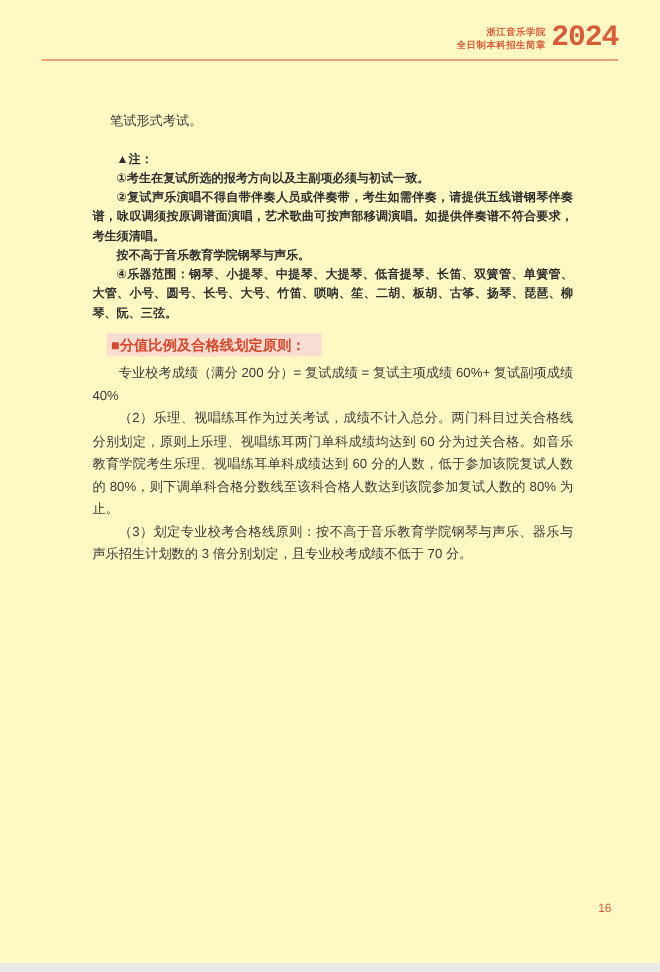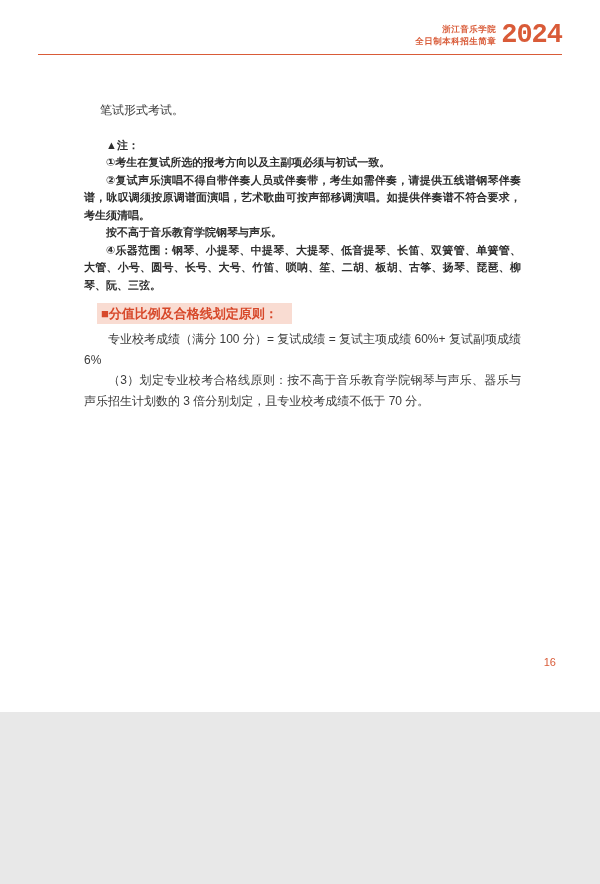--- a/index.html
+++ b/index.html
@@ -6,23 +6,23 @@
     --accent: #D95B38;
     --heading-text: #D7482A;
     --heading-bg: #F9DCD2;
     --body-text: #3B3B3B;
   }
   * { box-sizing: border-box; }
   html, body { margin: 0; padding: 0; background: #e8e8e8; }
   .page {
     position: relative;
     width: 600px;
-    height: 712px;
+    height: 876px;
     margin: 0 auto;
-    background: #ffffff;
+    background: #fef9c3;
     font-family: "Liberation Sans", "DejaVu Sans", sans-serif;
     overflow: hidden;
   }
 
   
   .header {
     position: absolute;
     top: 22px;
     right: 38px;
     display: flex;
@@ -123,20 +123,21 @@
       <p>②复试声乐演唱不得自带伴奏人员或伴奏带，考生如需伴奏，请提供五线谱钢琴伴奏谱，咏叹调须按原调谱面演唱，艺术歌曲可按声部移调演唱。如提供伴奏谱不符合要求，考生须清唱。</p>
       <p>按不高于音乐教育学院钢琴与声乐。</p>
       <p>④乐器范围：钢琴、小提琴、中提琴、大提琴、低音提琴、长笛、双簧管、单簧管、大管、小号、圆号、长号、大号、竹笛、唢呐、笙、二胡、板胡、古筝、扬琴、琵琶、柳琴、阮、三弦。</p>
     </div>
 
     <div>
       <span class="section-heading">■分值比例及合格线划定原则：</span>
     </div>
 
     <div class="paras">
-      <p>专业校考成绩（满分 100 分）= 复试成绩 = 复试主项成绩 60%+ 复试副项成绩 6%</p>
+      <p>专业校考成绩（满分 200 分）= 复试成绩 = 复试主项成绩 60%+ 复试副项成绩 40%</p>
+      <p>（2）乐理、视唱练耳作为过关考试，成绩不计入总分。两门科目过关合格线分别划定，原则上乐理、视唱练耳两门单科成绩均达到 60 分为过关合格。如音乐教育学院考生乐理、视唱练耳单科成绩达到 60 分的人数，低于参加该院复试人数的 80%，则下调单科合格分数线至该科合格人数达到该院参加复试人数的 80% 为止。</p>
       <p>（3）划定专业校考合格线原则：按不高于音乐教育学院钢琴与声乐、器乐与声乐招生计划数的 3 倍分别划定，且专业校考成绩不低于 70 分。</p>
     </div>
   </div>
 
   <div class="page-number">16</div>
 
 </div>
 
 </body></html>

